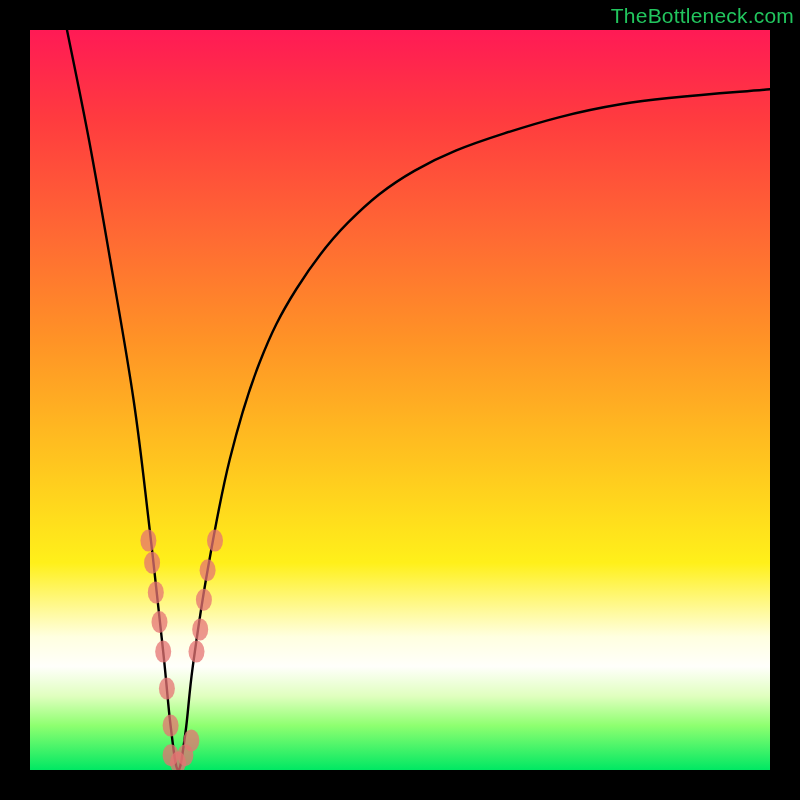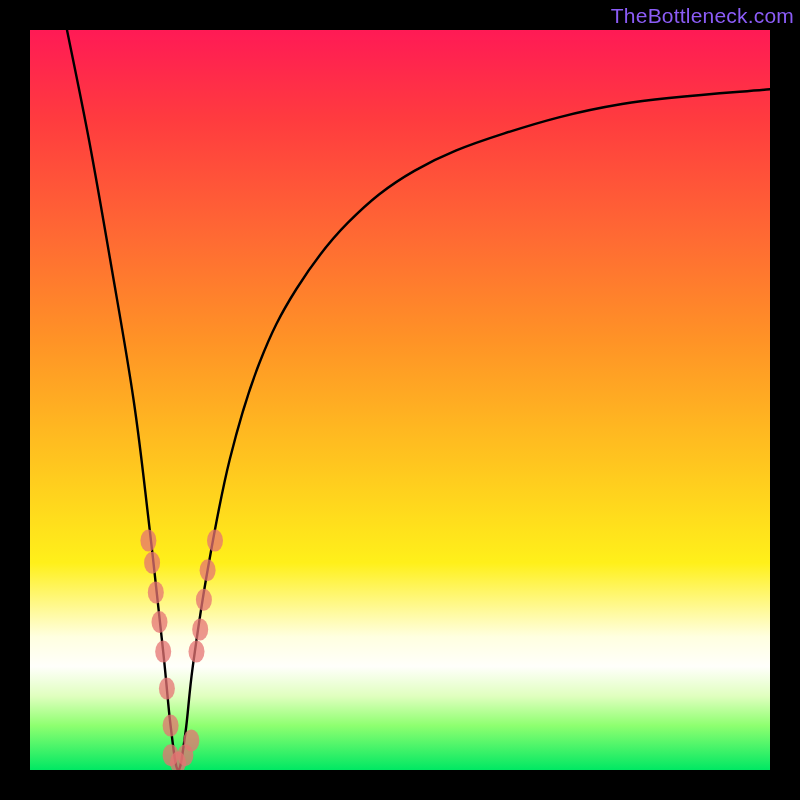--- a/index.html
+++ b/index.html
@@ -40,21 +40,21 @@
       #ffffe0 82%,
       #fffffb 86%,
       #e0ffbf 90%,
       #8eff70 94%,
       #00e863 100%);
   }
   .watermark {
     position: absolute;
     right: 6px;
     top: 4px;
-    color: #8b5cf6;
+    color: #22c55e;
     font-size: 21px;
     letter-spacing: 0.2px;
     font-weight: 500;
     user-select: none;
   }
   svg {
     position: absolute;
     left: 0;
     top: 0;
     width: 740px;

